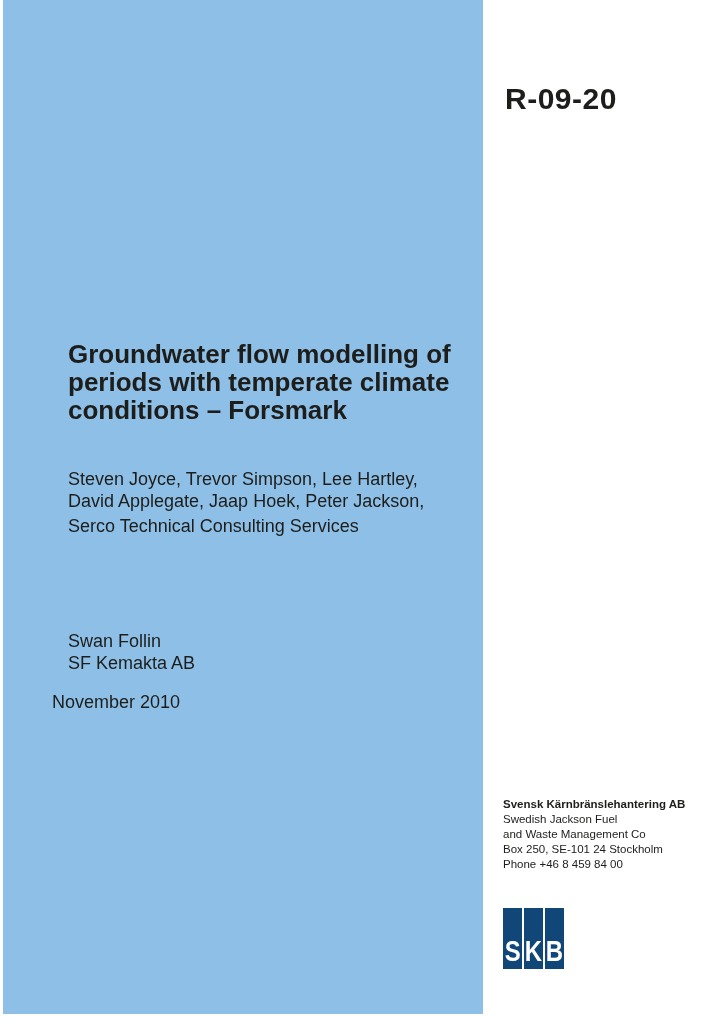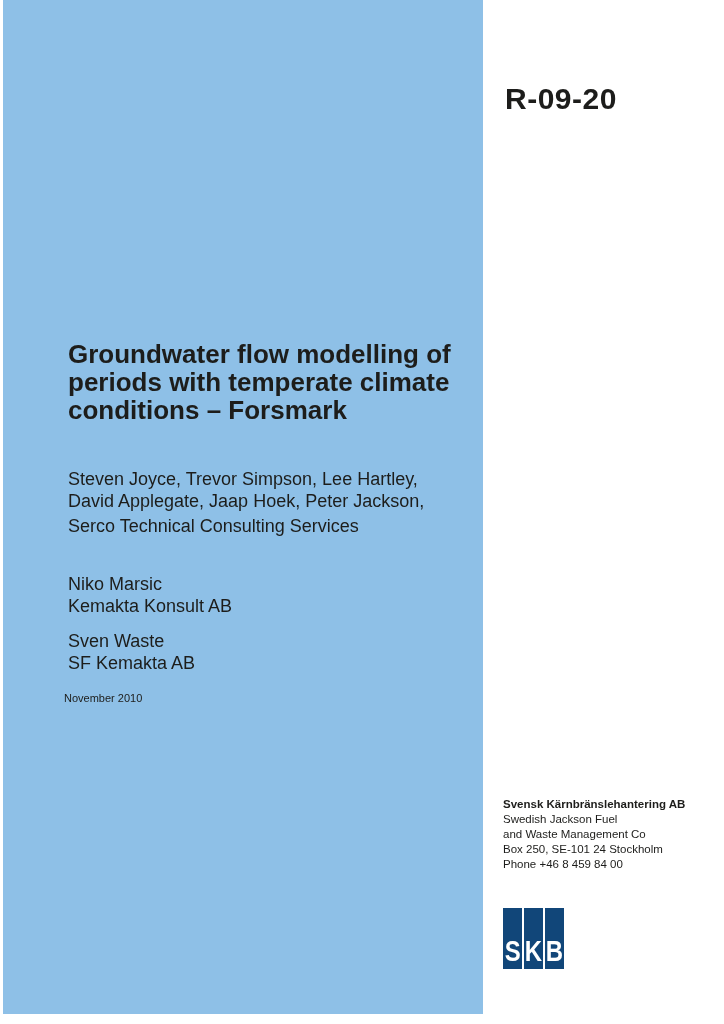--- a/index.html
+++ b/index.html
@@ -54,23 +54,23 @@
     line-height: 22px;
     color: var(--text-dark, #1d1d1b);
     margin-top: 16px;
   }
   .author-block-1 { top: 452px; }
   .affiliation-serco { margin-top: 3px; }
   .author-block-2 { top: 557px; }
   .author-block-3 { top: 614px; }
   .date-line {
     position: absolute;
-    left: 64px;
+    left: 52px;
     top: 692px;
-    font-size: 11px;
+    font-size: 18px;
     color: var(--text-dark, #1d1d1b);
   }
   .publisher-block {
     position: absolute;
     left: 503px;
     top: 797px;
     width: 200px;
     font-size: 11.5px;
     line-height: 15px;
     color: var(--text-dark, #1d1d1b);
@@ -116,27 +116,23 @@
     <div class="title-line">periods with temperate climate</div>
     <div class="title-line">conditions – Forsmark</div>
   </div>
 
   <div class="author-block author-block-1">
     <div>Steven Joyce, Trevor Simpson, Lee Hartley,</div>
     <div>David Applegate, Jaap Hoek, Peter Jackson,</div>
     <div class="affiliation-serco">Serco Technical Consulting Services</div>
   </div>
 
-  <div class="author-block author-block-2">
-    <div>Niko Marsic</div>
-    <div>Kemakta Konsult AB</div>
-  </div>
 
   <div class="author-block author-block-3">
-    <div>Sven Waste</div>
+    <div>Swan Follin</div>
     <div>SF Kemakta AB</div>
   </div>
 
   <div class="date-line">November 2010</div>
 
   <div class="publisher-block">
     <div class="publisher-name">Svensk Kärnbränslehantering AB</div>
     <div>Swedish Jackson Fuel</div>
     <div>and Waste Management Co</div>
     <div class="publisher-address">

